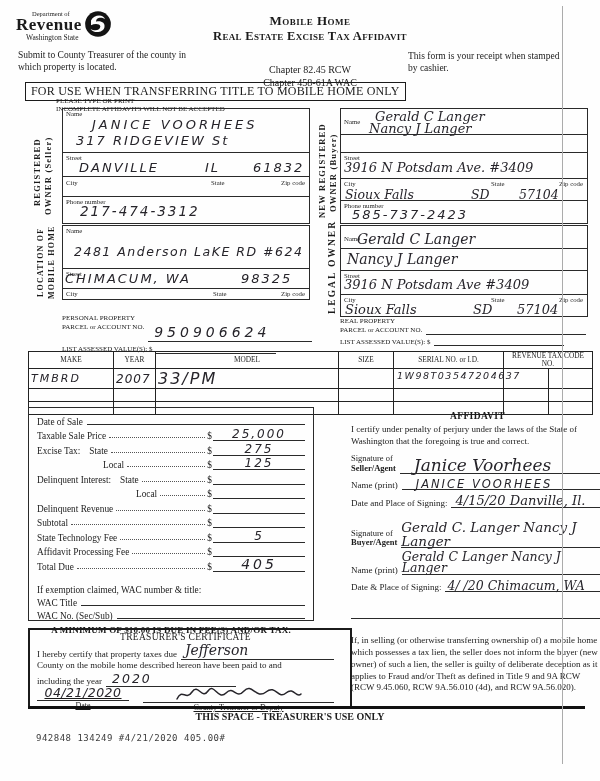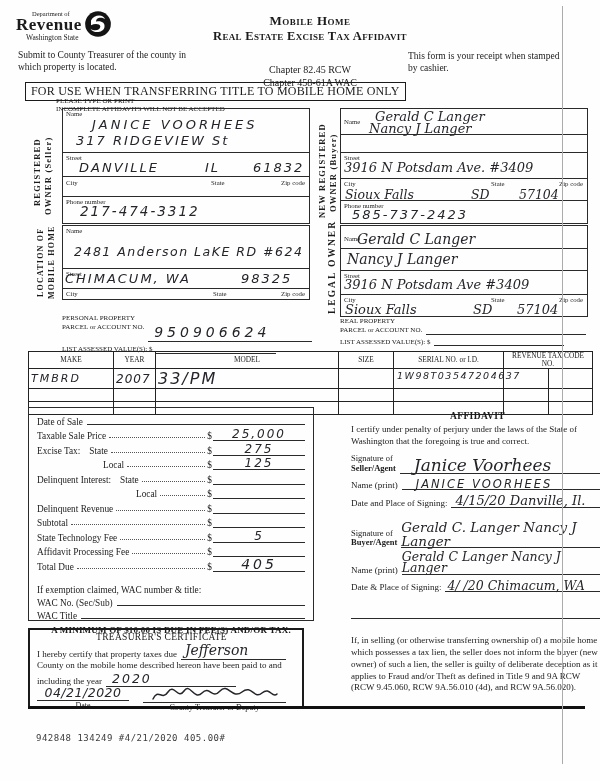--- a/index.html
+++ b/index.html
@@ -56,26 +56,26 @@
   .fee-label{white-space:nowrap;}
   .fee-dots{flex:1;border-bottom:1.4px dotted #555;margin:0 2px 3px 3px;}
   .fee-solid{flex:1;border-bottom:1px solid #2a2a2a;margin:0 0 2px 4px;}
   .fee-dollar{margin-right:1px;}
   .fee-value{width:92px;border-bottom:1px solid #2a2a2a;text-align:center;line-height:0.9;}
   .fee-value .hw-print{font-size:12px;}
   .fee-note{font-size:9.3px;margin-top:13px;}
   .min-note{text-align:center;font-size:9px;font-weight:bold;margin-top:4px;letter-spacing:0.2px;}
 
   
-  .tbox{position:absolute;left:28px;top:628px;width:276px;height:80px;border:2px solid #1b1b1b;
+  .tbox{position:absolute;left:28px;top:628px;width:324px;height:80px;border:2px solid #1b1b1b;
         box-sizing:border-box;padding:2px 16px 0 7px;font-size:9px;}
   .tbox-title{text-align:center;font-size:9.5px;letter-spacing:0.3px;}
   .t-line{display:flex;align-items:flex-end;line-height:1.2;}
   .t-fill{flex:1;border-bottom:1px solid #2a2a2a;margin-left:4px;position:relative;}
-  .sig-row{display:flex;gap:14px;margin-top:0px;}
+  .sig-row{display:flex;gap:14px;margin-top:0px;text-decoration:underline;}
   .sig-col{text-align:center;}
   .sig-line{border-bottom:1px solid #2a2a2a;line-height:1;}
   .sig-caption{font-size:8px;}
 
   
   .affi{position:absolute;left:332px;top:411px;width:253px;margin-left:19px;}
   .affi-head{text-align:center;font-weight:bold;font-size:9.5px;letter-spacing:0.4px;}
   .affi-cert{font-size:9px;line-height:1.3;margin-top:3px;}
   .sig-block{display:flex;align-items:flex-end;margin-top:7px;}
   .sig-lbl{font-size:8.5px;line-height:1.15;white-space:nowrap;}
@@ -365,25 +365,25 @@
     </div>
     <div class="fee-row">
       <span class="fee-label">Total Due</span>
       <span class="fee-dots"></span>
       <span class="fee-dollar">$</span>
       <span class="fee-value"><span class="hw hw-print" style="font-size:14px;letter-spacing:3px;">405</span></span>
     </div>
 
     <div class="fee-note">If exemption claimed, WAC number &amp; title:</div>
     <div class="fee-row" style="height:13px;">
+      <span class="fee-label">WAC Title</span>
+      <span class="fee-solid"></span>
+    </div>
+    <div class="fee-row" style="height:13px;">
       <span class="fee-label">WAC No. (Sec/Sub)</span>
-      <span class="fee-solid"></span>
-    </div>
-    <div class="fee-row" style="height:13px;">
-      <span class="fee-label">WAC Title</span>
       <span class="fee-solid"></span>
     </div>
     <div class="min-note">A MINIMUM OF $10.00 IS DUE IN FEE(S) AND/OR TAX.</div>
   </div>
 
   <div class="affi">
     <div class="affi-head">AFFIDAVIT</div>
     <div class="affi-cert">I certify under penalty of perjury under the laws of the State of Washington that the foregoing is true and correct.</div>
 
     <div class="sig-block">
@@ -459,16 +459,17 @@
           <svg width="130" height="15" viewBox="0 0 130 15">
             <path d="M3 12 C8 1,12 14,18 5 S28 13,34 4 S44 14,52 6 S62 13,70 4 S82 13,92 5 S104 13,112 6 S122 12,127 7" fill="none" stroke="#26242a" stroke-width="1.5" stroke-linecap="round"></path>
           </svg>
         </div>
         <div class="sig-caption">County Treasurer or Deputy</div>
       </div>
     </div>
   </div>
 
   <div class="thick-rule"></div>
+  <div class="space-label">THIS SPACE - TREASURER'S USE ONLY</div>
   <div class="stamp">942848 134249 #4/21/2020 405.00#</div>
   <div class="scanline"></div>
 
 </div>
 
 </body></html>

